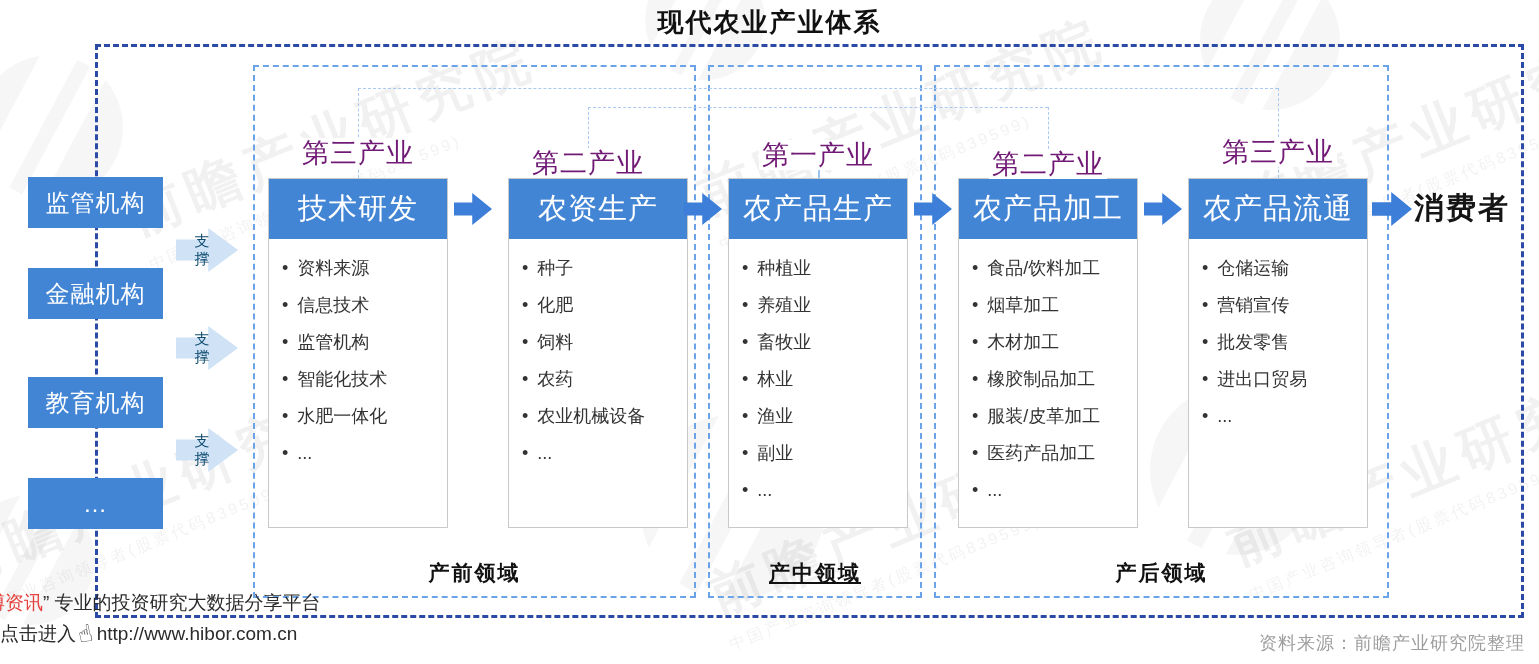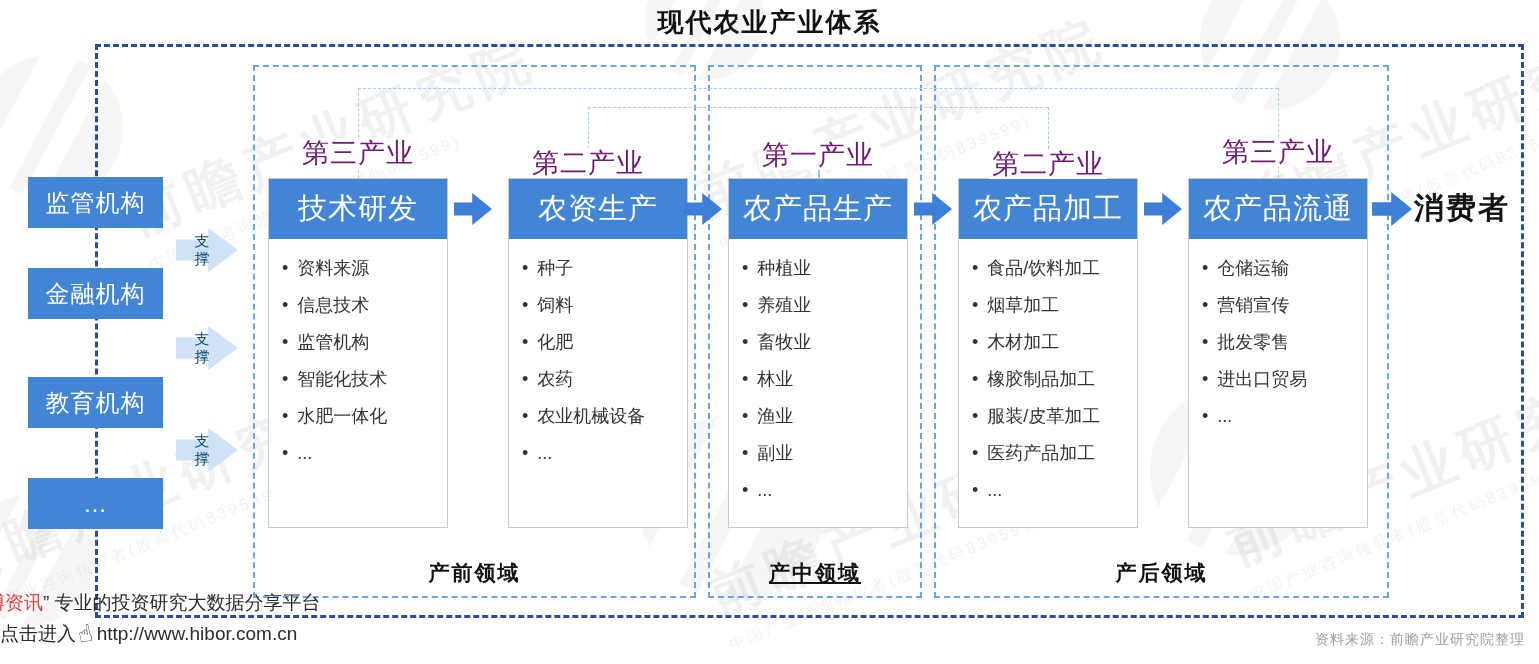--- a/index.html
+++ b/index.html
@@ -69,21 +69,21 @@
   .consumer { position: absolute; left: 1414px; top: 188px; font-size: 30px; font-weight: 700;
               color: #151515; z-index: 6; letter-spacing: 2px; }
 
   
   .brand-line1 { position: absolute; left: -14px; top: 590px; font-size: 19px; z-index: 7; white-space: nowrap; }
   .brand-line1 .brand-red { color: #e5413e; }
   .brand-line1 .brand-dark { color: #2b2b2b; }
   .brand-line2 { position: absolute; left: 0px; top: 620px; font-size: 19px; color: #2b2b2b;
                  z-index: 7; display: flex; align-items: center; white-space: nowrap; }
   .hand-icon { font-size: 24px; margin: 0 4px 0 2px; transform: rotate(-12deg); display: inline-block; }
-  .source-line { position: absolute; right: 14px; top: 631px; font-size: 14px; color: #9e9e9e;
+  .source-line { position: absolute; right: 14px; top: 631px; font-size: 18px; color: #9e9e9e;
                  z-index: 7; letter-spacing: 1px; margin-left: 39px; }
 </style>
 </head>
 <body>
 
 <div id="canvas">
 
   <div class="swirl" style="left:-22px; top:55px; width:145px; height:145px;"></div>
   <div class="swirl" style="left:640px; top:415px; width:185px; height:185px;"></div>
   <div class="swirl" style="left:1150px; top:385px; width:170px; height:170px;"></div>
@@ -147,22 +147,22 @@
       <li>智能化技术</li>
       <li>水肥一体化</li>
       <li>...</li>
     </ul>
   </div>
 
   <div class="col" style="left:508px;">
     <div class="col-header">农资生产</div>
     <ul class="col-items">
       <li>种子</li>
+      <li>化肥</li>
       <li>饲料</li>
-      <li>化肥</li>
       <li>农药</li>
       <li>农业机械设备</li>
       <li>...</li>
     </ul>
   </div>
 
   <div class="col" style="left:728px;">
     <div class="col-header">农产品生产</div>
     <ul class="col-items">
       <li>种植业</li>

